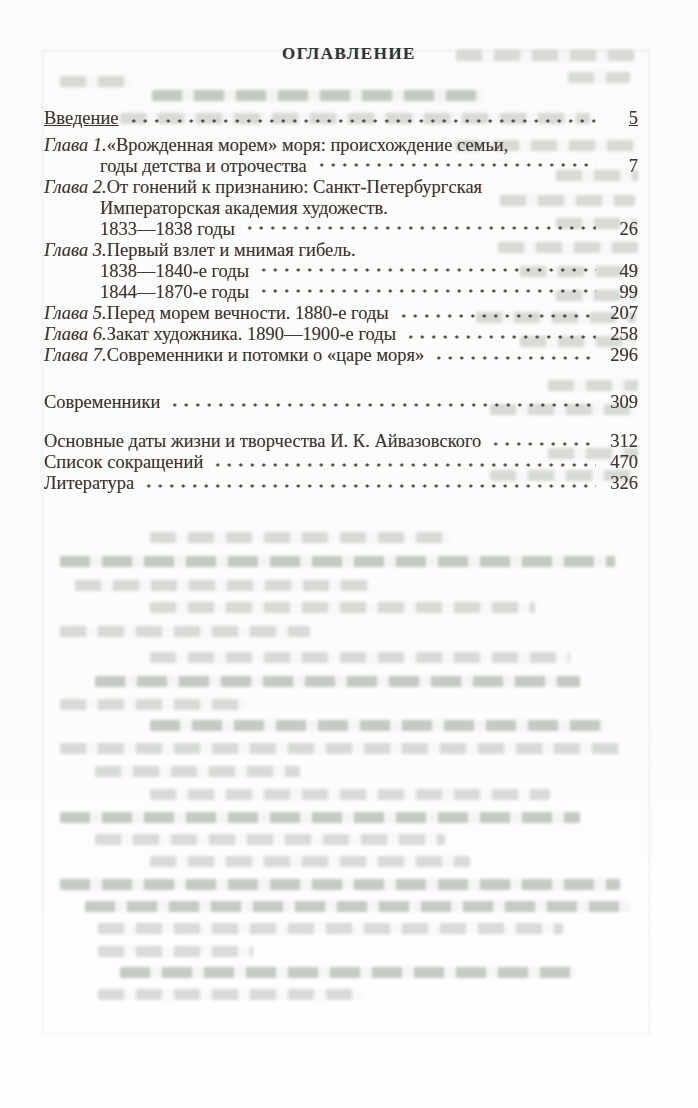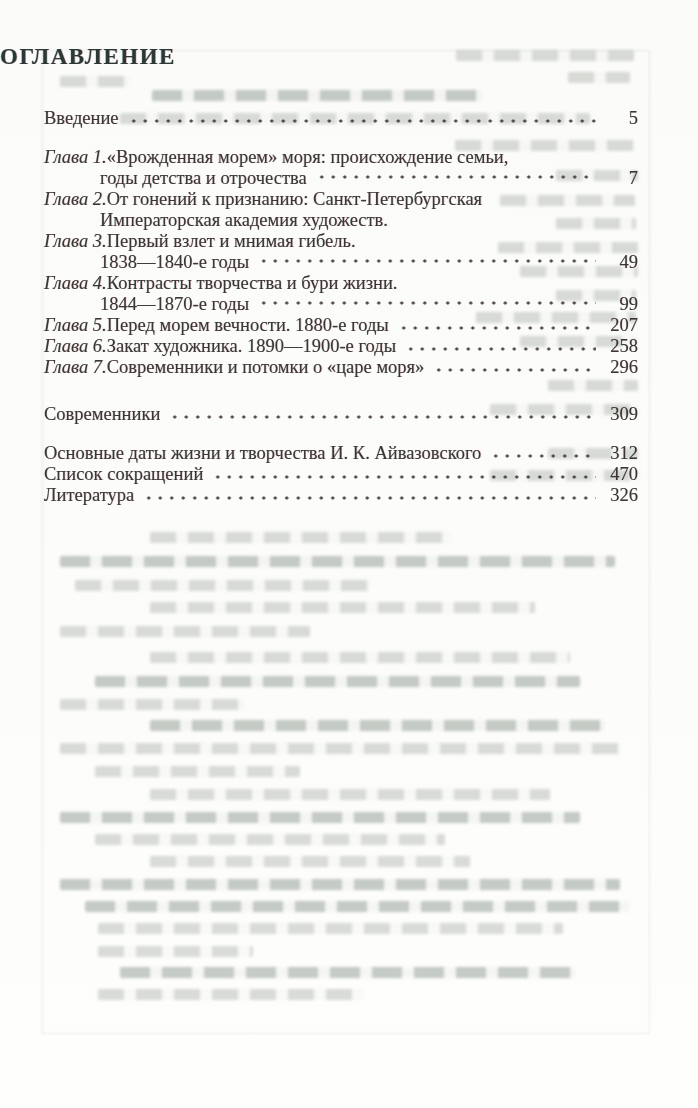--- a/index.html
+++ b/index.html
@@ -34,37 +34,37 @@
   }
   .ghost.dk {
     background: repeating-linear-gradient(90deg,
       rgba(138,150,141,0.5) 0px, rgba(138,150,141,0.5) 30px,
       rgba(138,150,141,0.07) 30px, rgba(138,150,141,0.07) 42px);
   }
   .title {
     position: absolute;
     top: 44px; left: 0;
     width: 100%;
-    text-align: left;
-    font-size: 23px;
+    text-align: center;
+    font-size: 17px;
     font-weight: bold;
     letter-spacing: 1.5px;
     color: #2d3736;
     text-shadow: 0.7px 0 0 rgba(150,40,40,0.28), -0.7px 0 0 rgba(0,110,105,0.22);
   }
   .toc {
     position: absolute;
     top: 108px; left: 44px;
     width: 594px;
     font-size: 18.5px;
     line-height: 21px;
     text-shadow: 0.6px 0 0 rgba(150,40,40,0.22), -0.6px 0 0 rgba(0,105,100,0.18);
   }
   .entry { margin: 0; }
-  .entry.gap-intro { margin-bottom: 18px; }
+  .entry.gap-intro { margin-bottom: 6px; text-decoration: underline; }
   .entry.gap-after-chapters { margin-top: 26px; }
   .entry.gap-appendix { margin-top: 18px; }
   .line { display: flex; align-items: baseline; }
   .line.cont { padding-left: 56px; align-items: center; }
   .prefix { font-style: italic; white-space: nowrap; }
   .txt { white-space: nowrap; }
   .leader {
     flex: 1 1 auto;
     min-width: 14px;
     height: 12px;
@@ -148,39 +148,40 @@
     </div>
 
     <div class="entry">
       <div class="line">
         <span class="prefix">Глава 2.</span>
         <span class="txt">От гонений к признанию: Санкт-Петербургская</span>
       </div>
       <div class="line cont">
         <span class="txt">Императорская академия художеств.</span>
       </div>
+      <div class="line cont">
+        <span class="txt">1833—1838 годы</span>
+        <span class="leader"></span>
+        <span class="pg">26</span>
+      </div>
     </div>
 
     <div class="entry">
       <div class="line">
         <span class="prefix">Глава 3.</span>
         <span class="txt">Первый взлет и мнимая гибель.</span>
       </div>
       <div class="line cont">
         <span class="txt">1838—1840-е годы</span>
         <span class="leader"></span>
         <span class="pg">49</span>
       </div>
     </div>
 
     <div class="entry">
-      <div class="line">
-        <span class="prefix">Глава 4.</span>
-        <span class="txt">Контрасты творчества и бури жизни.</span>
-      </div>
       <div class="line cont">
         <span class="txt">1844—1870-е годы</span>
         <span class="leader"></span>
         <span class="pg">99</span>
       </div>
     </div>
 
     <div class="entry">
       <div class="line">
         <span class="prefix">Глава 5.</span>

